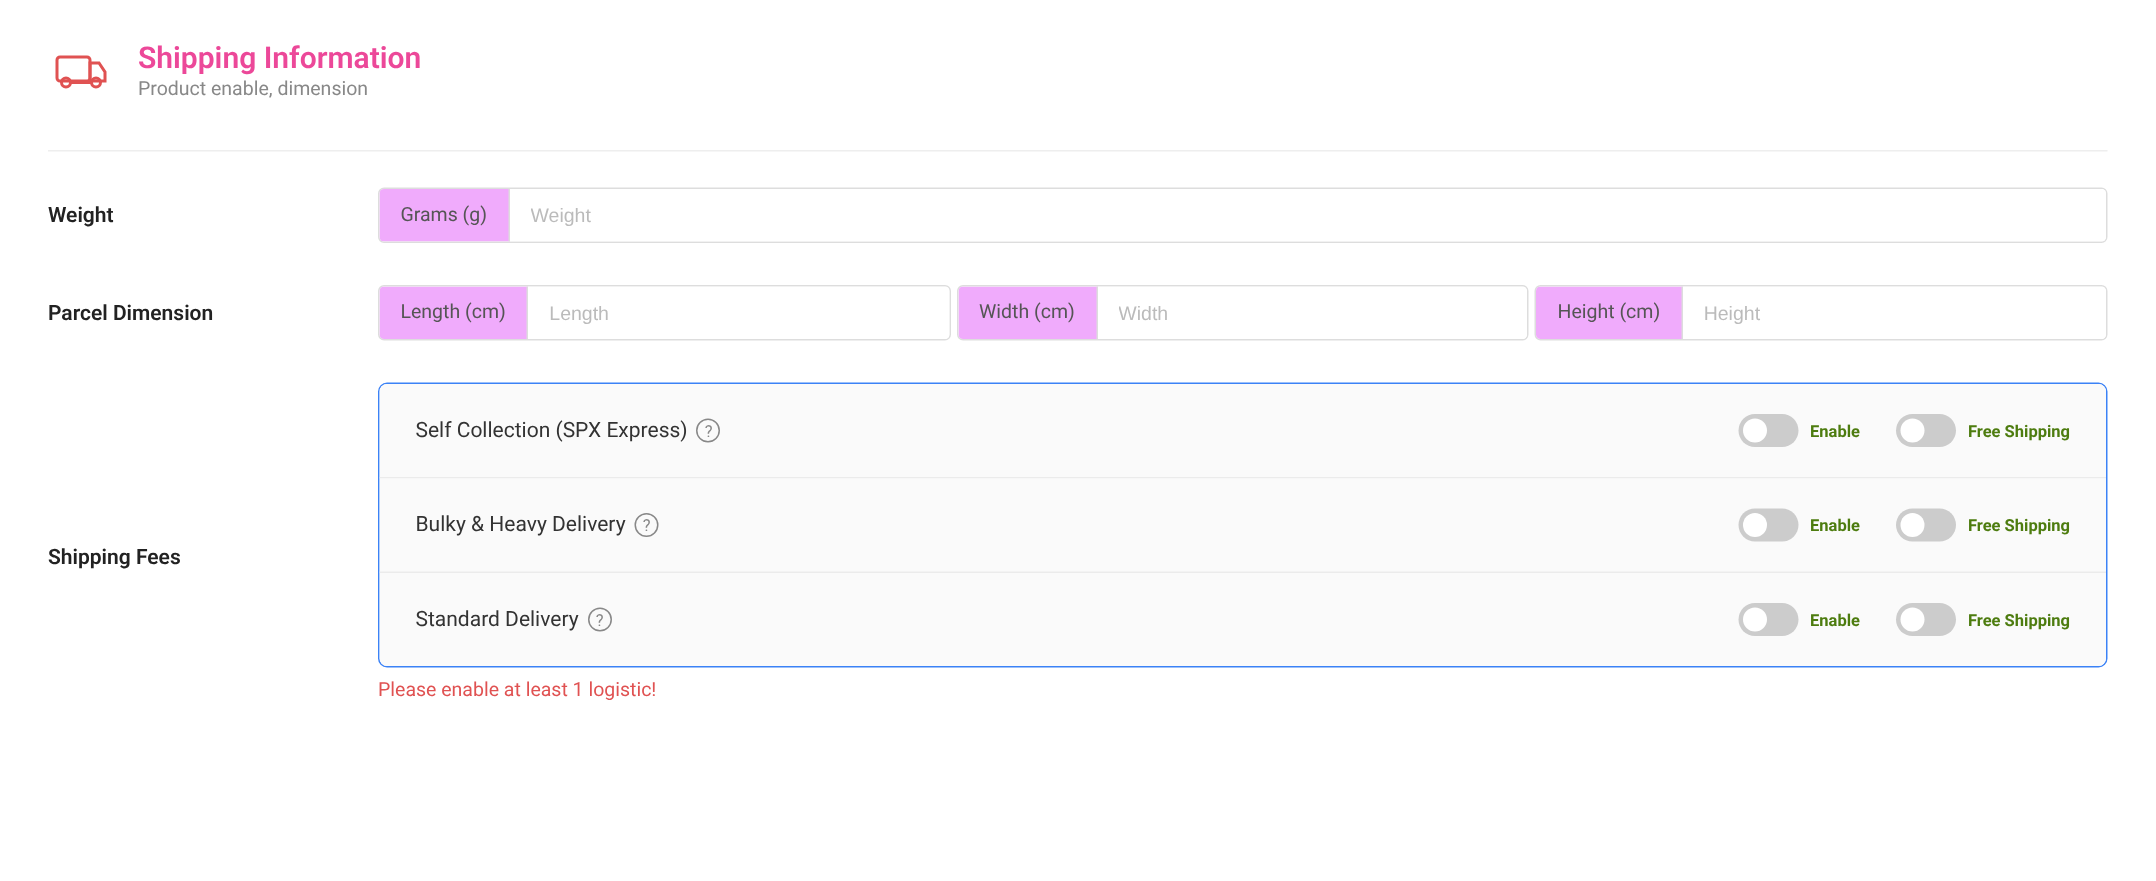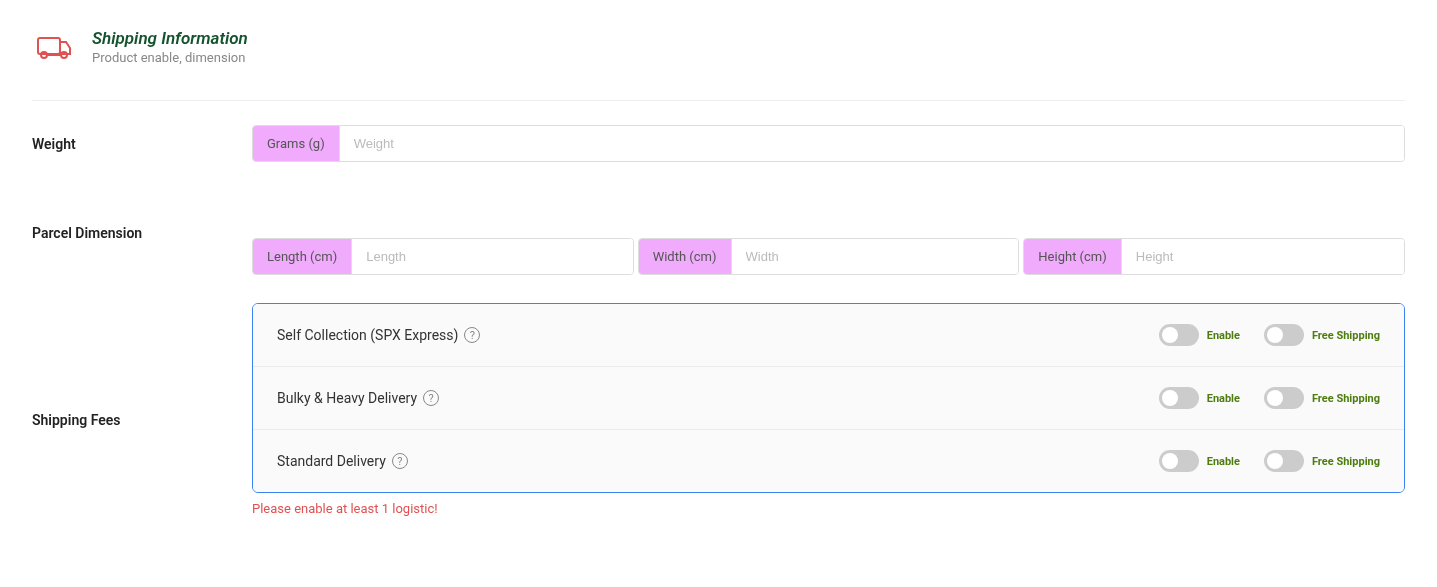--- a/index.html
+++ b/index.html
@@ -22,24 +22,23 @@
       margin-bottom: 32px;
     }
     .header-icon {
       width: 44px;
       height: 44px;
       display: flex;
       align-items: center;
       justify-content: center;
     }
     .header-text h1 {
-      font-size: 17px;
+      font-size: 20px;
       font-weight: 600;
-      color: #14532d;
-      font-style: italic;
+      color: #ec4899;
     }
     .header-text p {
       font-size: 13px;
       color: #888;
       margin-top: 2px;
     }
 
     
     .divider {
       border: none;
@@ -93,21 +92,20 @@
       background: #fff;
     }
     .input-field::placeholder {
       color: #bbb;
     }
 
     
     .dimension-inputs {
       display: flex;
       gap: 4px;
-      margin-top: 48px;
     }
     .dimension-inputs .input-group {
       flex: 1;
     }
 
     
     .shipping-fees-box {
       border: 1px solid #3b82f6;
       border-radius: 6px;
       overflow: hidden;

